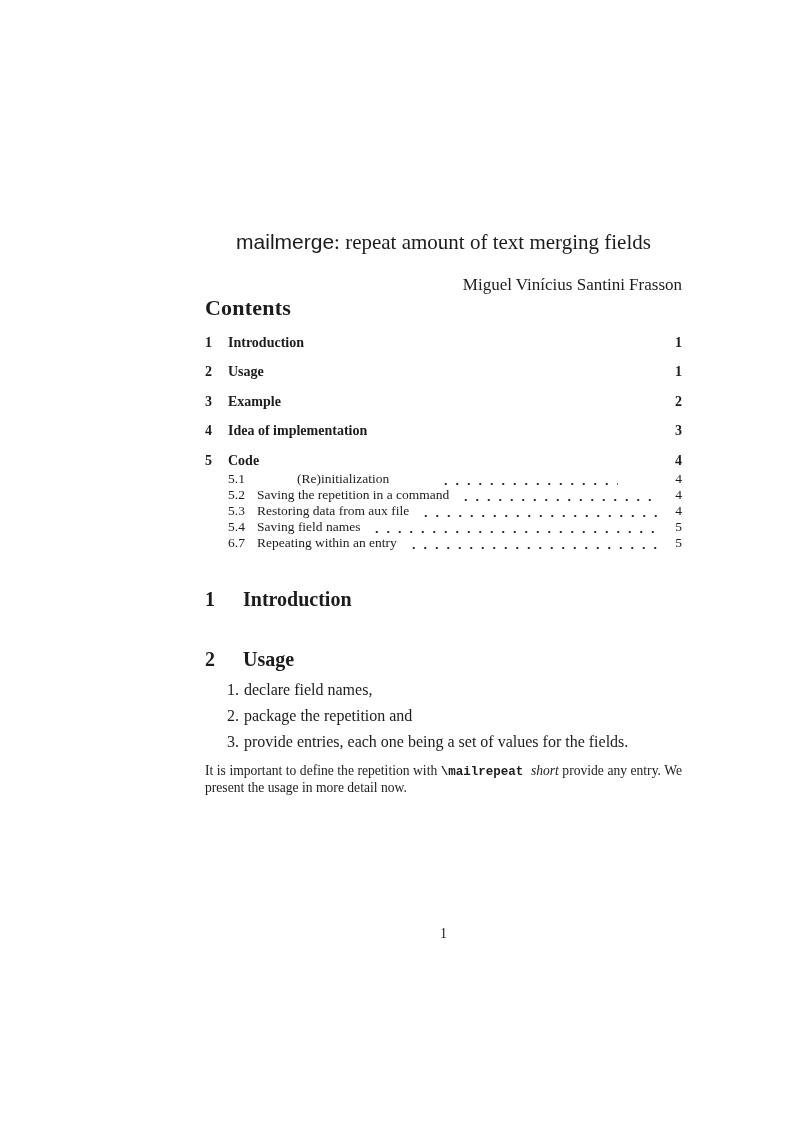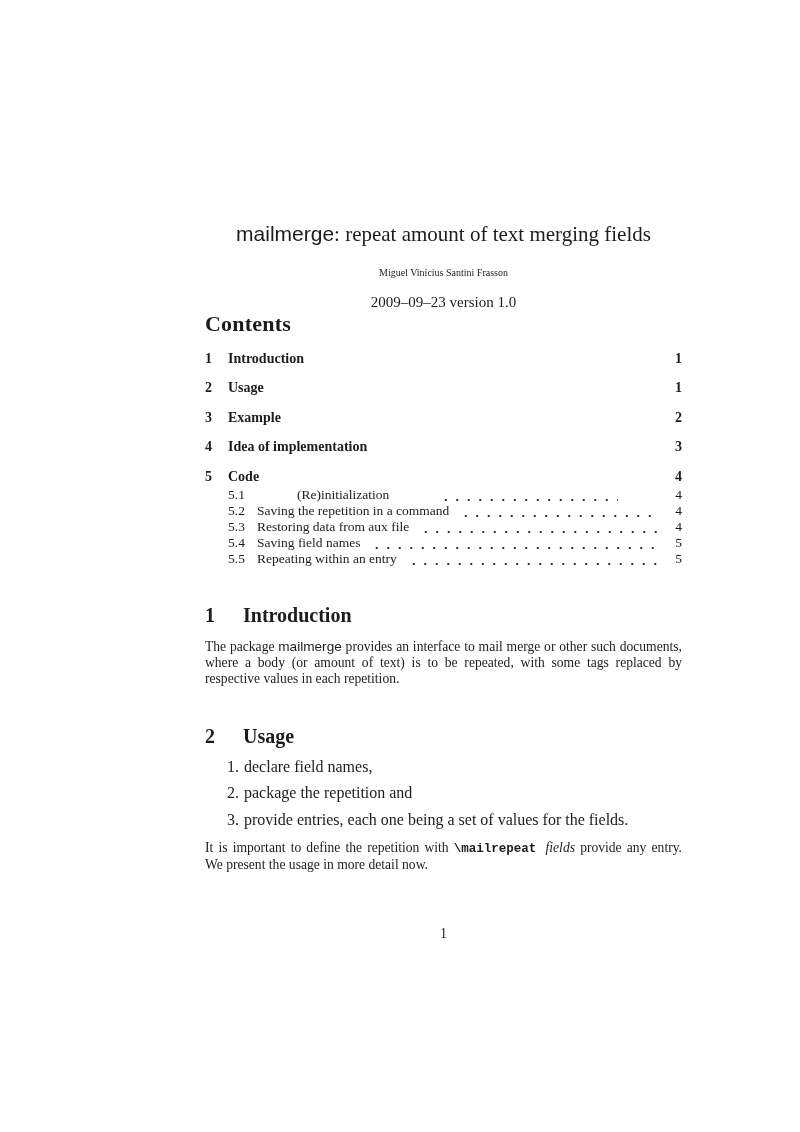--- a/index.html
+++ b/index.html
@@ -10,41 +10,41 @@
     color: #1c1c1c;
   }
   .page {
     position: relative;
     width: 800px; height: 1132px;
     background: #ffffff;
     overflow: hidden;
   }
   .content {
     position: absolute;
-    left: 205px; top: 4px;
+    left: 205px; top: 12px;
     width: 477px;
   }
   .sf { font-family: "Liberation Sans", "DejaVu Sans", sans-serif; }
   .tt {
     font-family: "Liberation Mono", "DejaVu Sans Mono", monospace;
     font-weight: bold;
     font-size: 12.5px;
   }
   .it { font-style: italic; }
 
   .doc-title {
     margin-top: 216px;
     text-align: center;
     font-size: 21px;
     line-height: 27px;
   }
   .author {
     margin-top: 19px;
-    text-align: center;
-    font-size: 10px;
+    text-align: right;
+    font-size: 17px;
   }
   .date {
     margin-top: 16px;
     text-align: center;
     font-size: 15px;
   }
 
   .contents-heading {
     font-size: 22px;
     font-weight: bold;
@@ -117,21 +117,20 @@
 </style>
 </head>
 <body>
 
 <div class="page">
   <div class="content">
 
     <div class="doc-title"><span class="sf">mailmerge</span><span>: repeat amount of text merging fields</span></div>
 
     <div class="author">Miguel Vinícius Santini Frasson</div>
-    <div class="date">2009–09–23 version 1.0</div>
 
     <div class="contents-heading">Contents</div>
 
     <div class="toc">
       <div class="toc-row l1">
           <span class="toc-num">1</span>
           <span class="toc-title">Introduction</span>
           <span class="toc-leader"></span>
           <span class="toc-page">1</span>
         </div>
@@ -177,44 +176,43 @@
           <span class="toc-leader"></span>
           <span class="toc-page">4</span>
         </div>
       <div class="toc-row l2">
           <span class="toc-num">5.4</span>
           <span class="toc-title">Saving field names</span>
           <span class="toc-leader"></span>
           <span class="toc-page">5</span>
         </div>
       <div class="toc-row l2">
-          <span class="toc-num">5.5</span>
+          <span class="toc-num">6.7</span>
           <span class="toc-title">Repeating within an entry</span>
           <span class="toc-leader"></span>
           <span class="toc-page">5</span>
         </div>
     </div>
 
     <div class="sec-heading">
         <span class="sec-num">1</span>
         <span>Introduction</span>
       </div>
 
-    <p class="body-par"><span>The package </span><span class="sf">mailmerge</span><span> provides an interface to mail merge or other such documents, where a body (or amount of text) is to be repeated, with some tags replaced by respective values in each repetition.</span></p>
 
     <div class="sec-heading">
         <span class="sec-num">2</span>
         <span>Usage</span>
       </div>
 
 
     <ol class="usage-list">
       <li>declare field names,</li>
       <li>package the repetition and</li>
       <li>provide entries, each one being a set of values for the fields.</li>
     </ol>
 
-    <p class="body-par"><span>It is important to define the repetition with </span><span class="tt">\mailrepeat </span><span class="it">fields</span><span> provide any entry. We present the usage in more detail now.</span></p>
+    <p class="body-par"><span>It is important to define the repetition with </span><span class="tt">\mailrepeat </span><span class="it">short</span><span> provide any entry. We present the usage in more detail now.</span></p>
 
   </div>
 
   <div class="page-number">1</div>
 </div>
 
 </body></html>

